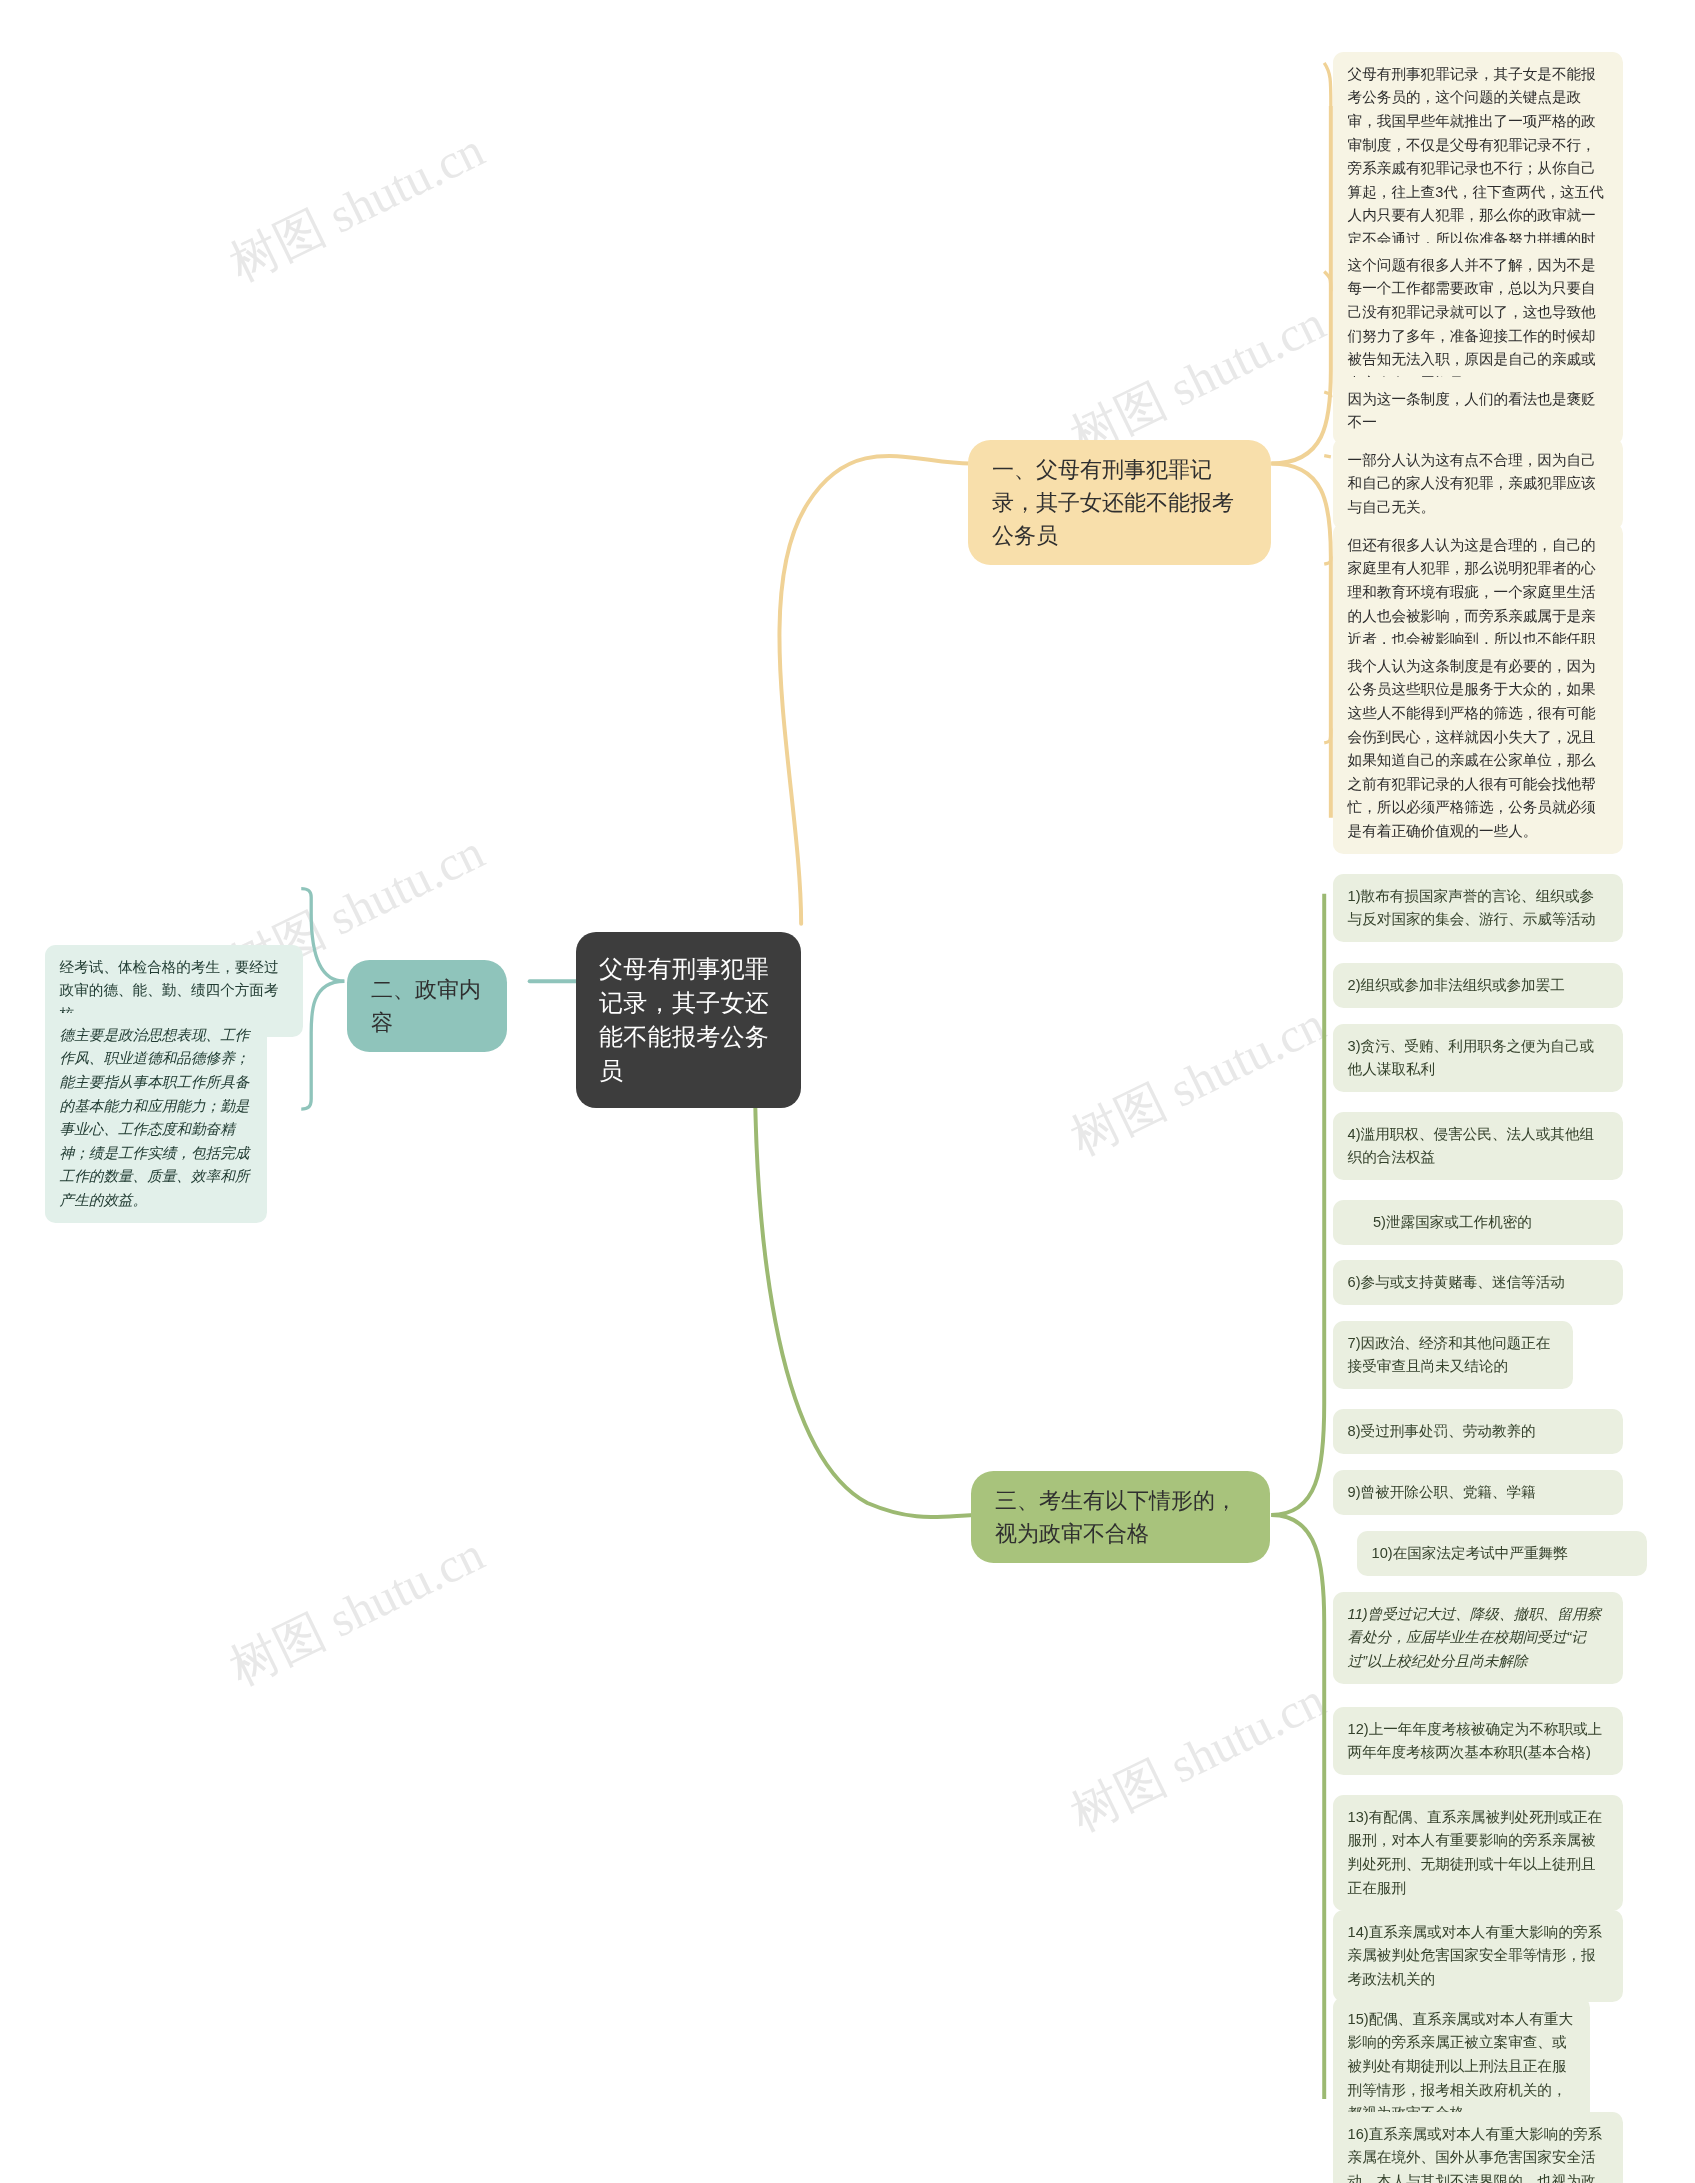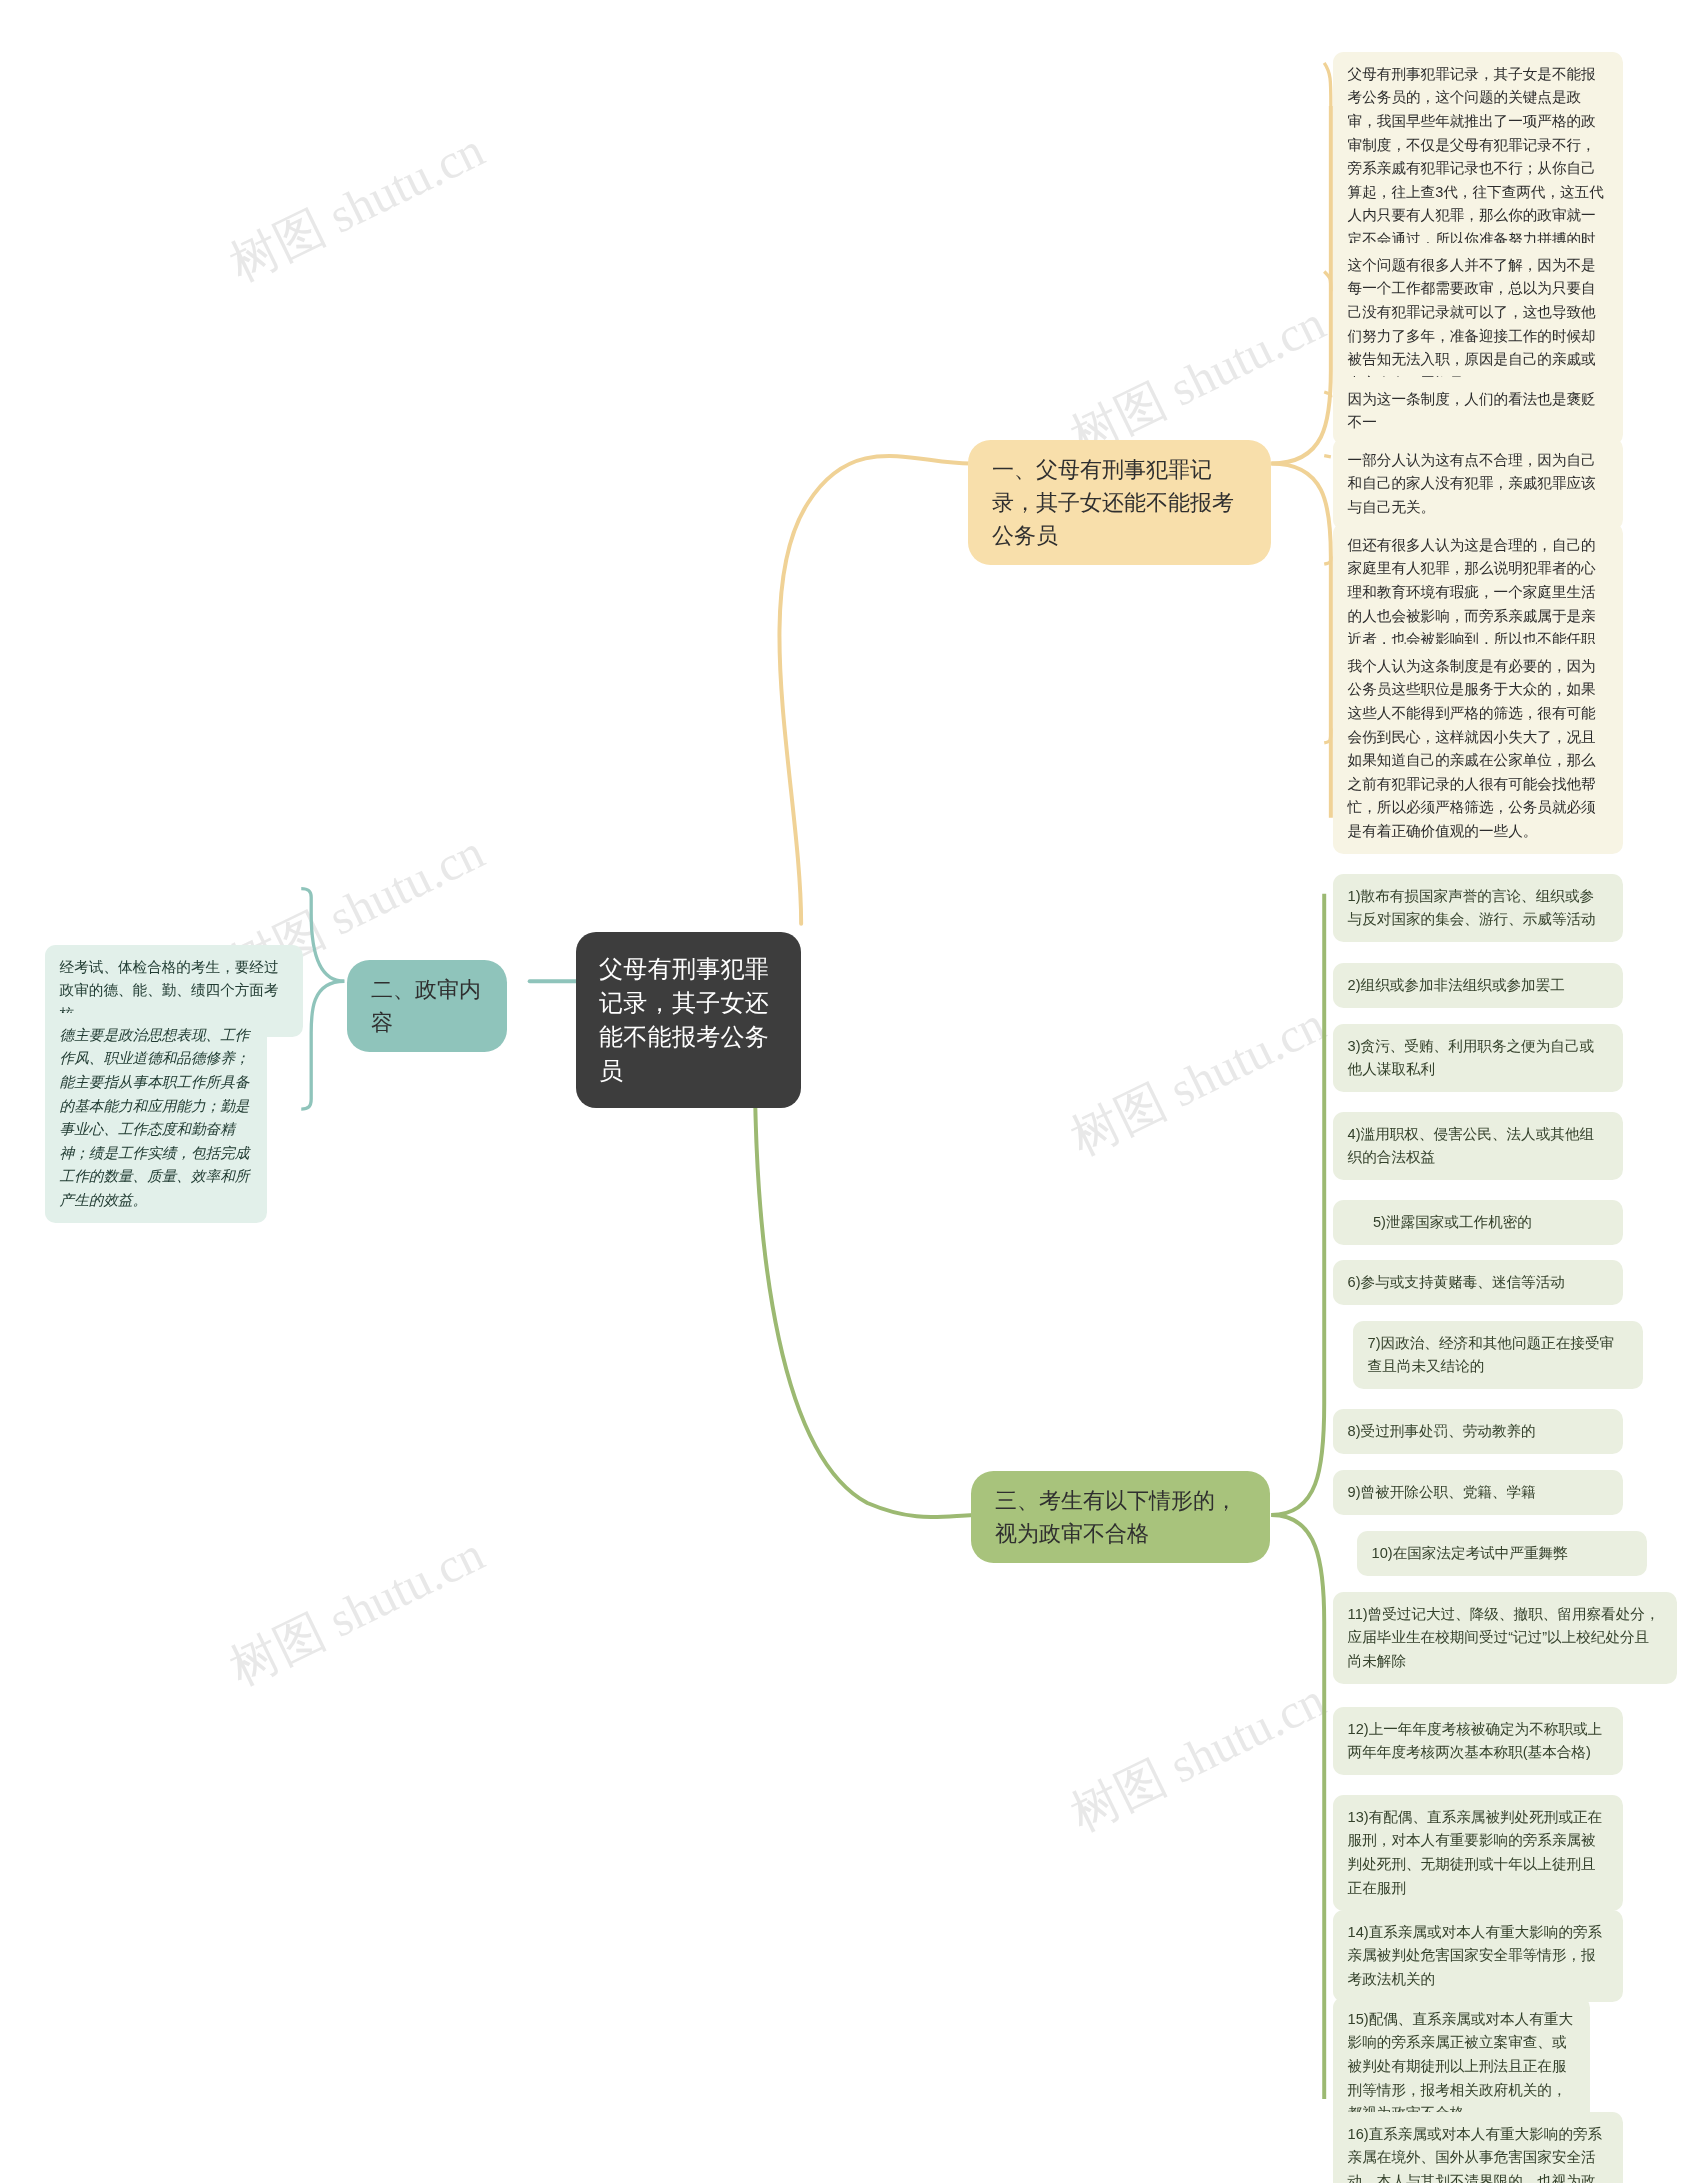--- a/index.html
+++ b/index.html
@@ -167,33 +167,33 @@
   </div>
   <div class="node leaf leaf-olive" style="left:1333px; top:1112px; width:290px;">
     <span>4)滥用职权、侵害公民、法人或其他组织的合法权益</span>
   </div>
   <div class="node leaf leaf-olive" style="left:1333px; top:1200px; width:290px;padding-left:40px;">
     <span>5)泄露国家或工作机密的</span>
   </div>
   <div class="node leaf leaf-olive" style="left:1333px; top:1260px; width:290px;">
     <span>6)参与或支持黄赌毒、迷信等活动</span>
   </div>
-  <div class="node leaf leaf-olive" style="left:1333px; top:1321px; width:290px;margin-left:20px;">
+  <div class="node leaf leaf-olive" style="left:1333px; top:1321px; width:240px;">
     <span>7)因政治、经济和其他问题正在接受审查且尚未又结论的</span>
   </div>
   <div class="node leaf leaf-olive" style="left:1333px; top:1409px; width:290px;">
     <span>8)受过刑事处罚、劳动教养的</span>
   </div>
   <div class="node leaf leaf-olive" style="left:1333px; top:1470px; width:290px;">
     <span>9)曾被开除公职、党籍、学籍</span>
   </div>
   <div class="node leaf leaf-olive" style="left:1333px; top:1531px; width:290px;margin-left:24px;">
     <span>10)在国家法定考试中严重舞弊</span>
   </div>
-  <div class="node leaf leaf-olive" style="left:1333px; top:1592px; width:344px;">
+  <div class="node leaf leaf-olive" style="left:1333px; top:1592px; width:290px;font-style:italic;">
     <span>11)曾受过记大过、降级、撤职、留用察看处分，应届毕业生在校期间受过“记过”以上校纪处分且尚未解除</span>
   </div>
   <div class="node leaf leaf-olive" style="left:1333px; top:1707px; width:290px;">
     <span>12)上一年年度考核被确定为不称职或上两年年度考核两次基本称职(基本合格)</span>
   </div>
   <div class="node leaf leaf-olive" style="left:1333px; top:1795px; width:290px;">
     <span>13)有配偶、直系亲属被判处死刑或正在服刑，对本人有重要影响的旁系亲属被判处死刑、无期徒刑或十年以上徒刑且正在服刑</span>
   </div>
   <div class="node leaf leaf-olive" style="left:1333px; top:1910px; width:290px;">
     <span>14)直系亲属或对本人有重大影响的旁系亲属被判处危害国家安全罪等情形，报考政法机关的</span>

